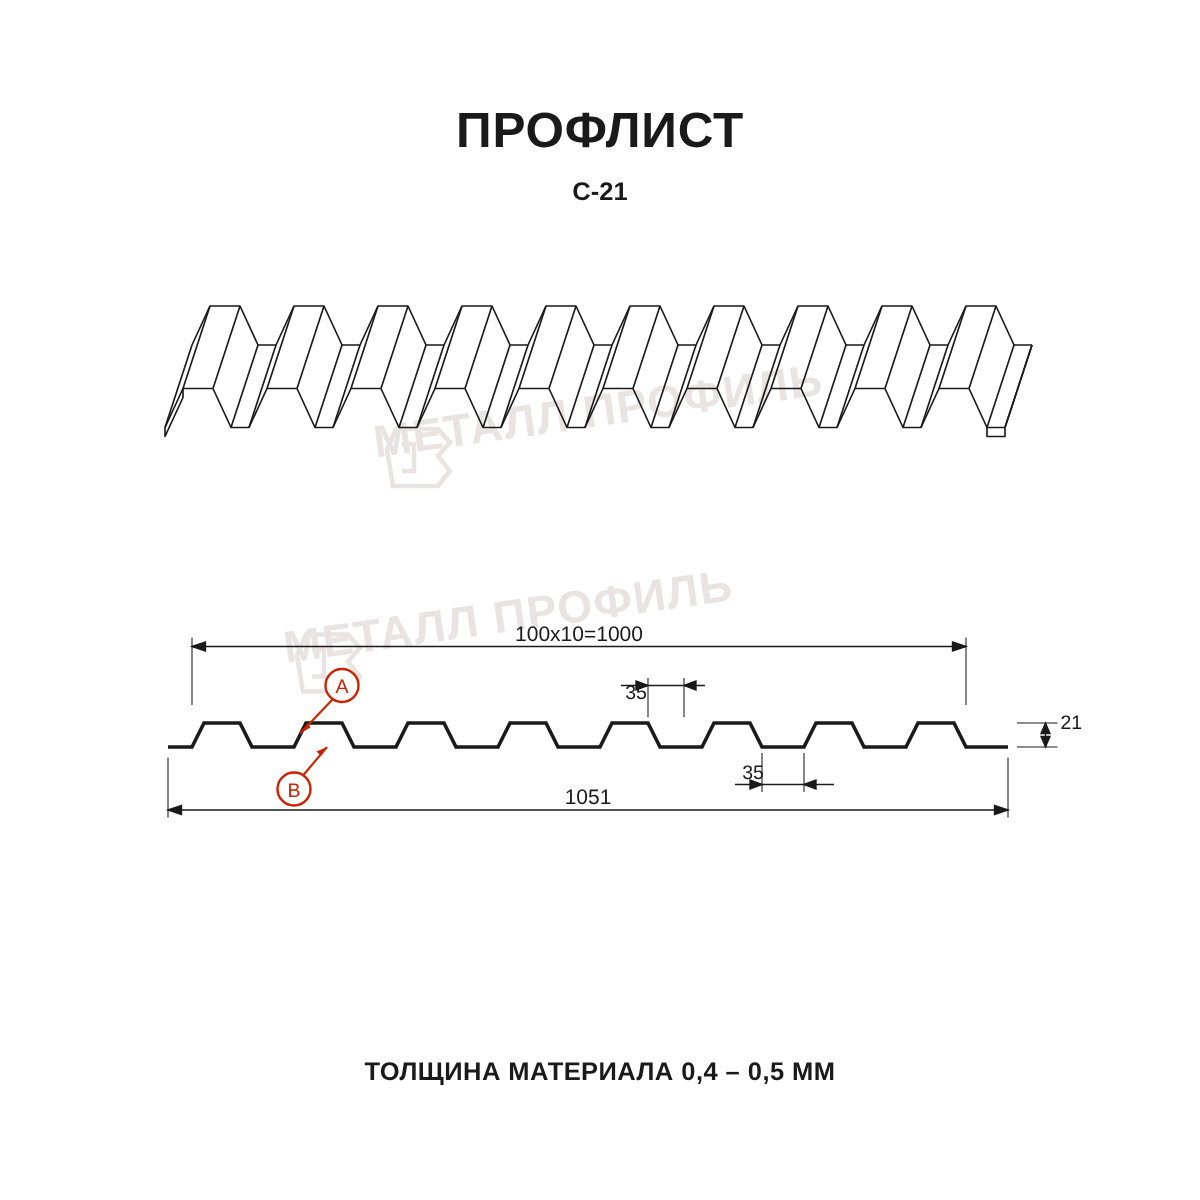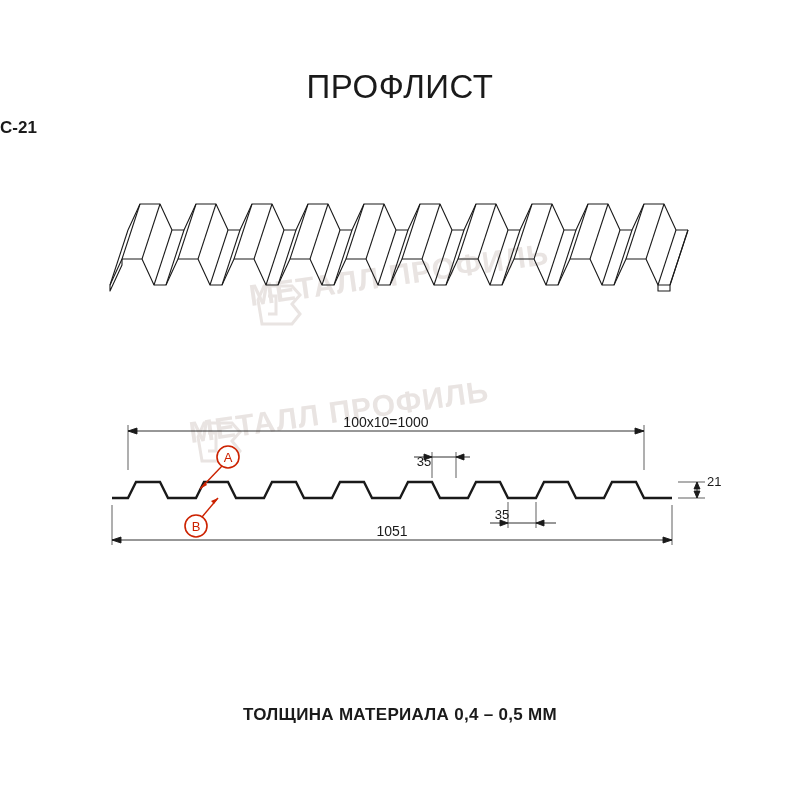--- a/index.html
+++ b/index.html
@@ -20,29 +20,29 @@
     width: 800px;
     height: 800px;
   }
   .title {
     position: absolute;
     top: 68px;
     left: 0;
     width: 800px;
     text-align: center;
     font-size: 33px;
-    font-weight: normal;
+    font-weight: bold;
     letter-spacing: 0.5px;
   }
   .subtitle {
     position: absolute;
     top: 118px;
     left: 0;
     width: 800px;
-    text-align: left;
+    text-align: center;
     font-size: 17px;
     font-weight: bold;
   }
   .footer {
     position: absolute;
     top: 705px;
     left: 0;
     width: 800px;
     text-align: center;
     font-size: 17px;

